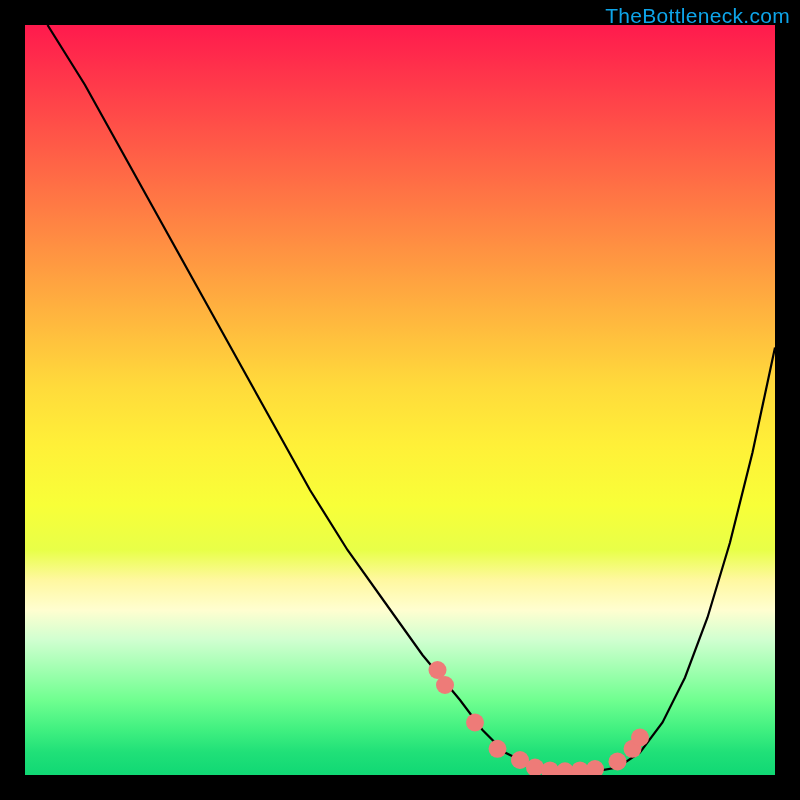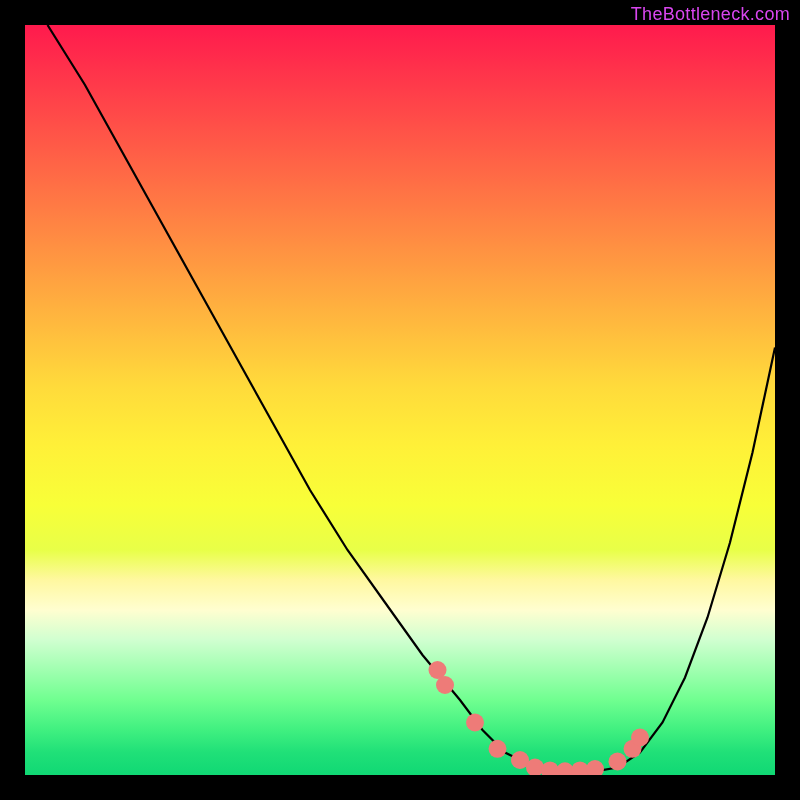--- a/index.html
+++ b/index.html
@@ -42,22 +42,22 @@
       #a0ffb0 86%,
       #70ff90 90%,
       #40f080 94%,
       #20e078 97%,
       #10d874 100%);
   }
   .watermark {
     position: absolute;
     top: 4px;
     right: 10px;
-    color: #d946ef;
-    font-size: 18px;
+    color: #0ea5e9;
+    font-size: 21px;
     font-weight: 500;
     letter-spacing: 0.3px;
   }
   svg.curve {
     position: absolute;
     top: 0;
     left: 0;
     width: 750px;
     height: 750px;
   }

